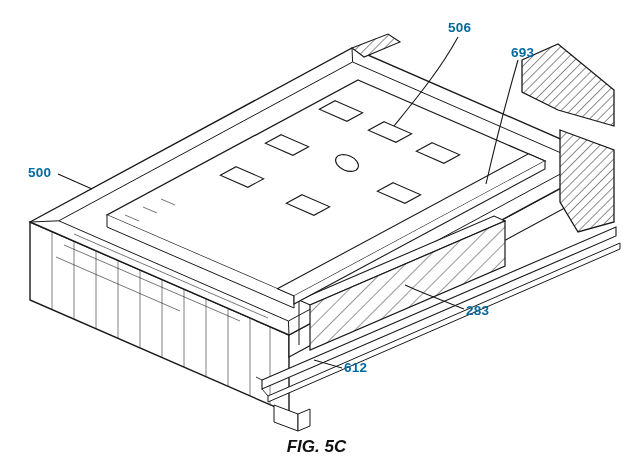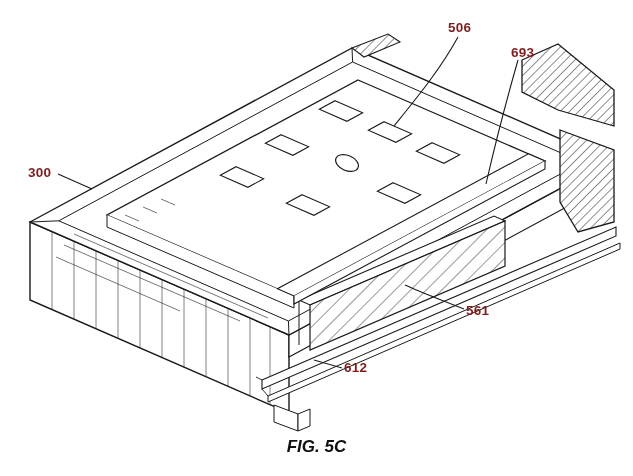--- a/index.html
+++ b/index.html
@@ -8,21 +8,21 @@
     width:633px;height:476px;
     background:#ffffff;
     font-family:"Liberation Sans", sans-serif;
     overflow:hidden;
   }
   .drawing{position:absolute;left:0;top:0;}
   .lbl{
     position:absolute;
     font-size:13.5px;
     font-weight:bold;
-    color:#7f1d1d;
+    color:#0369a1;
     letter-spacing:0.3px;
     user-select:none;
   }
   .caption{
     position:absolute;
     left:0;right:0;top:437px;
     text-align:center;
     font-size:17px;
     font-weight:bold;
     font-style:italic;
@@ -134,21 +134,21 @@
 
     <g stroke="#1a1a1a" stroke-width="1.1" fill="none">
       <path d="M58,174 L92,189"></path>
       <path d="M458,37 C440,70 415,100 394,126"></path>
       <path d="M518,60 C508,95 496,140 486,184"></path>
       <path d="M464,309 C442,300 422,293 405,285"></path>
       <path d="M342,368 L314,360"></path>
     </g>
   </svg>
 
-  <span class="lbl" style="left:28px;top:165px">300</span>
+  <span class="lbl" style="left:28px;top:165px">500</span>
   <span class="lbl" style="left:511px;top:45px">693</span>
   <span class="lbl" style="left:448px;top:20px">506</span>
-  <span class="lbl" style="left:466px;top:303px">561</span>
+  <span class="lbl" style="left:466px;top:303px">283</span>
   <span class="lbl" style="left:344px;top:360px">612</span>
 
   <div class="caption">FIG. 5C</div>
 
 </div>
 
 </body></html>

